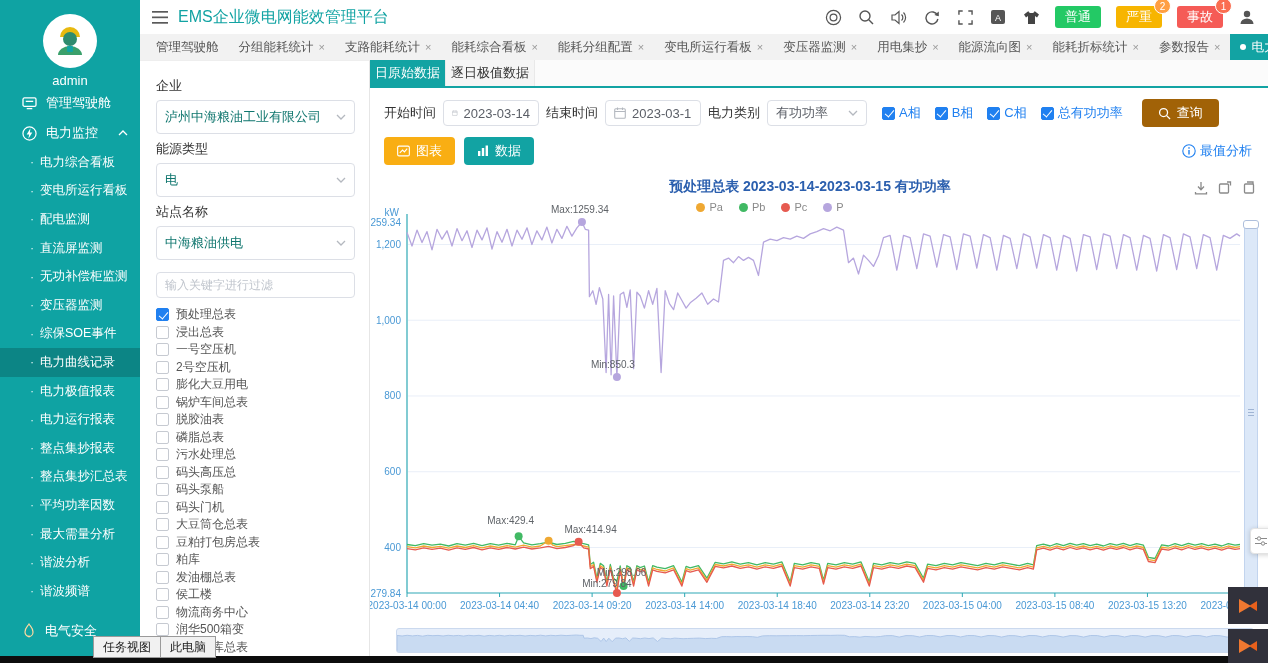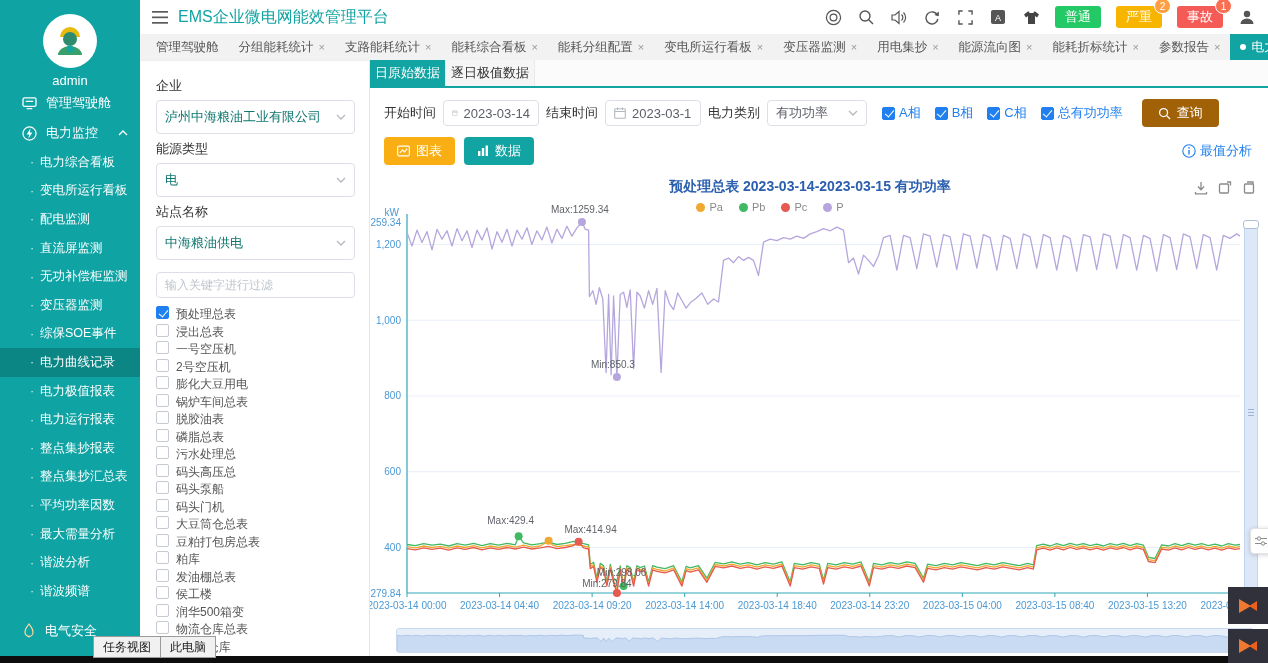--- a/index.html
+++ b/index.html
@@ -35,21 +35,21 @@
 .tab.active{background:#12a3a3;color:#fff}
 .tab .dot{width:6px;height:6px;border-radius:50%;background:#fff;display:inline-block}
 
 
 .filter{position:absolute;left:140px;top:60px;width:230px;bottom:0;background:#fff;border-right:1px solid #e6e6e6;border-top:1px solid #eee;padding:10px 14px 0 16px;z-index:3}
 .f-label{font-size:13px;color:#333;margin:6px 0 5px}
 .select{height:26px;border:1px solid #dcdfe6;border-radius:4px;display:flex;align-items:center;justify-content:space-between;padding:16px 8px;font-size:13px;color:#0f766e;cursor:pointer;background:#fff;white-space:nowrap;overflow:hidden}
 .search-inp{width:100%;height:26px;border:1px solid #dcdfe6;border-radius:4px;margin-top:12px;padding:0 8px;font-size:12px;color:#606266;outline:none}
 .search-inp::placeholder{color:#bfc4cc}
 .meters{margin-top:8px;position:relative;height:390px;overflow:hidden}
-.m-row{display:flex;align-items:flex-start;height:17.5px;gap:7px;font-size:12px;color:#555;cursor:pointer;white-space:nowrap}
+.m-row{display:flex;align-items:center;height:17.5px;gap:7px;font-size:12px;color:#555;cursor:pointer;white-space:nowrap}
 .cb{width:13px;height:13px;border:1px solid #c6cad1;border-radius:2px;background:#fff;flex:0 0 13px;position:relative}
 .cb.on{background:#2080f0;border-color:#2080f0}
 .cb.on::after{content:"";position:absolute;left:3.5px;top:0.5px;width:4px;height:8px;border:solid #fff;border-width:0 1.6px 1.6px 0;transform:rotate(40deg)}
 
 
 .main{position:absolute;left:370px;top:60px;right:0;bottom:0;background:#fff;z-index:2}
 .dtabs{display:flex;height:28px;border-bottom:2px solid #12a3a3;background:#fbfbfb}
 .dtab{padding:0 5px;display:flex;align-items:center;font-size:13px;color:#333;background:#f5f5f5;border-right:1px solid #e9e9e9;cursor:pointer;white-space:nowrap}
 .dtab.active{background:#12a3a3;color:#fff}
 .qrow{display:flex;align-items:center;gap:7px;padding:11px 8px 5px 14px;font-size:13px;color:#333;white-space:nowrap}
@@ -401,20 +401,24 @@
           <span class="cb"></span>
           <span>粕库</span>
         </div>
         <div class="m-row">
           <span class="cb"></span>
           <span>发油棚总表</span>
         </div>
         <div class="m-row">
           <span class="cb"></span>
           <span>侯工楼</span>
+        </div>
+        <div class="m-row">
+          <span class="cb"></span>
+          <span>物流商务中心</span>
         </div>
         <div class="m-row">
           <span class="cb"></span>
           <span>润华500箱变</span>
         </div>
         <div class="m-row">
           <span class="cb"></span>
           <span>物流仓库总表</span>
         </div>
         <div class="m-row">

